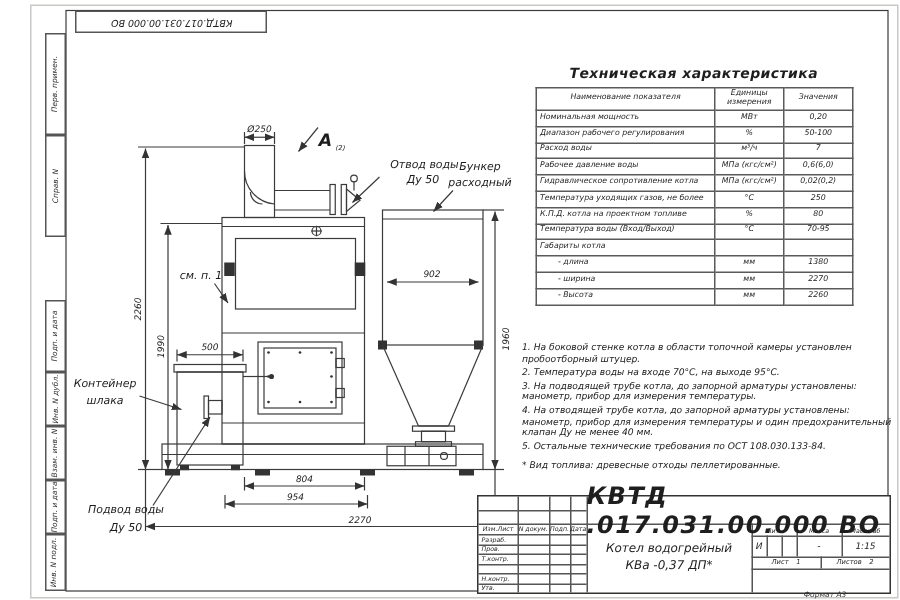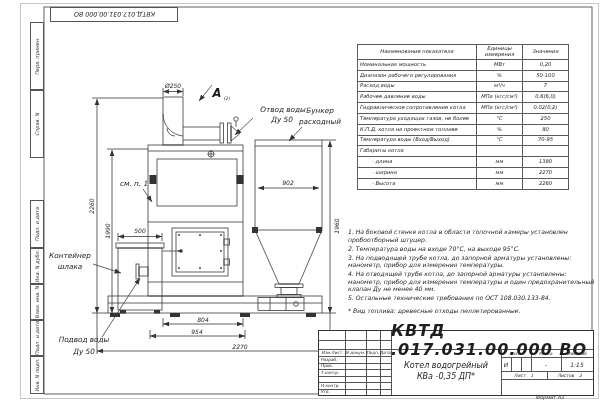--- a/index.html
+++ b/index.html
@@ -243,20 +243,21 @@
       <span>Взам. инв. N</span>
     </div>
   <div class="mbox" style="top:320px;height:36px;">
       <span>Подп. и дата</span>
     </div>
   <div class="mbox" style="top:356px;height:38px;">
       <span>Инв. N подл.</span>
     </div>
 
   <div class="tech">
+    <div class="tech-title">Техническая характеристика</div>
     <table>
       <colgroup>
           <col style="width:119px">
           <col style="width:46px">
           <col style="width:46px">
         </colgroup>
       <tbody>
           <tr>
         <th>Наименование показателя</th>
         <th>Единицы измерения</th>
@@ -366,21 +367,21 @@
     <div class="cell f42" style="left:61px;top:18px;width:11px;height:7px;">Дата</div>
 
     <div class="cell f42 left-pad" style="left:0;top:25px;width:26px;height:6.5px;">Разраб.</div>
     <div class="cell f42 left-pad" style="left:0;top:31.5px;width:26px;height:6.5px;">Пров.</div>
     <div class="cell f42 left-pad" style="left:0;top:38px;width:26px;height:6.5px;">Т.контр.</div>
     <div class="cell f42 left-pad" style="left:0;top:51px;width:26px;height:6.5px;">Н.контр.</div>
     <div class="cell f42 left-pad" style="left:0;top:57.5px;width:26px;height:6.5px;">Утв.</div>
 
     <div class="cell name-cell" style="left:72px;top:18px;width:110px;height:46px;">
       <span>Котел водогрейный</span>
-      <span>КВа -0,35  ДП*</span>
+      <span>КВа -0,37  ДП*</span>
     </div>
 
     <div class="cell f42" style="left:182px;top:18px;width:30px;height:8px;">Лит.</div>
     <div class="cell f42" style="left:212px;top:18px;width:30px;height:8px;">Масса</div>
     <div class="cell f42" style="left:242px;top:18px;width:32px;height:8px;">Масштаб</div>
     <div class="cell f6" style="left:182px;top:26px;width:10px;height:14px;">И</div>
     <div class="cell f6" style="left:212px;top:26px;width:30px;height:14px;">-</div>
     <div class="cell f6" style="left:242px;top:26px;width:32px;height:14px;">1:15</div>
 
     <div class="cell f45" style="left:182px;top:40px;width:46px;height:8px;gap:5px;">

